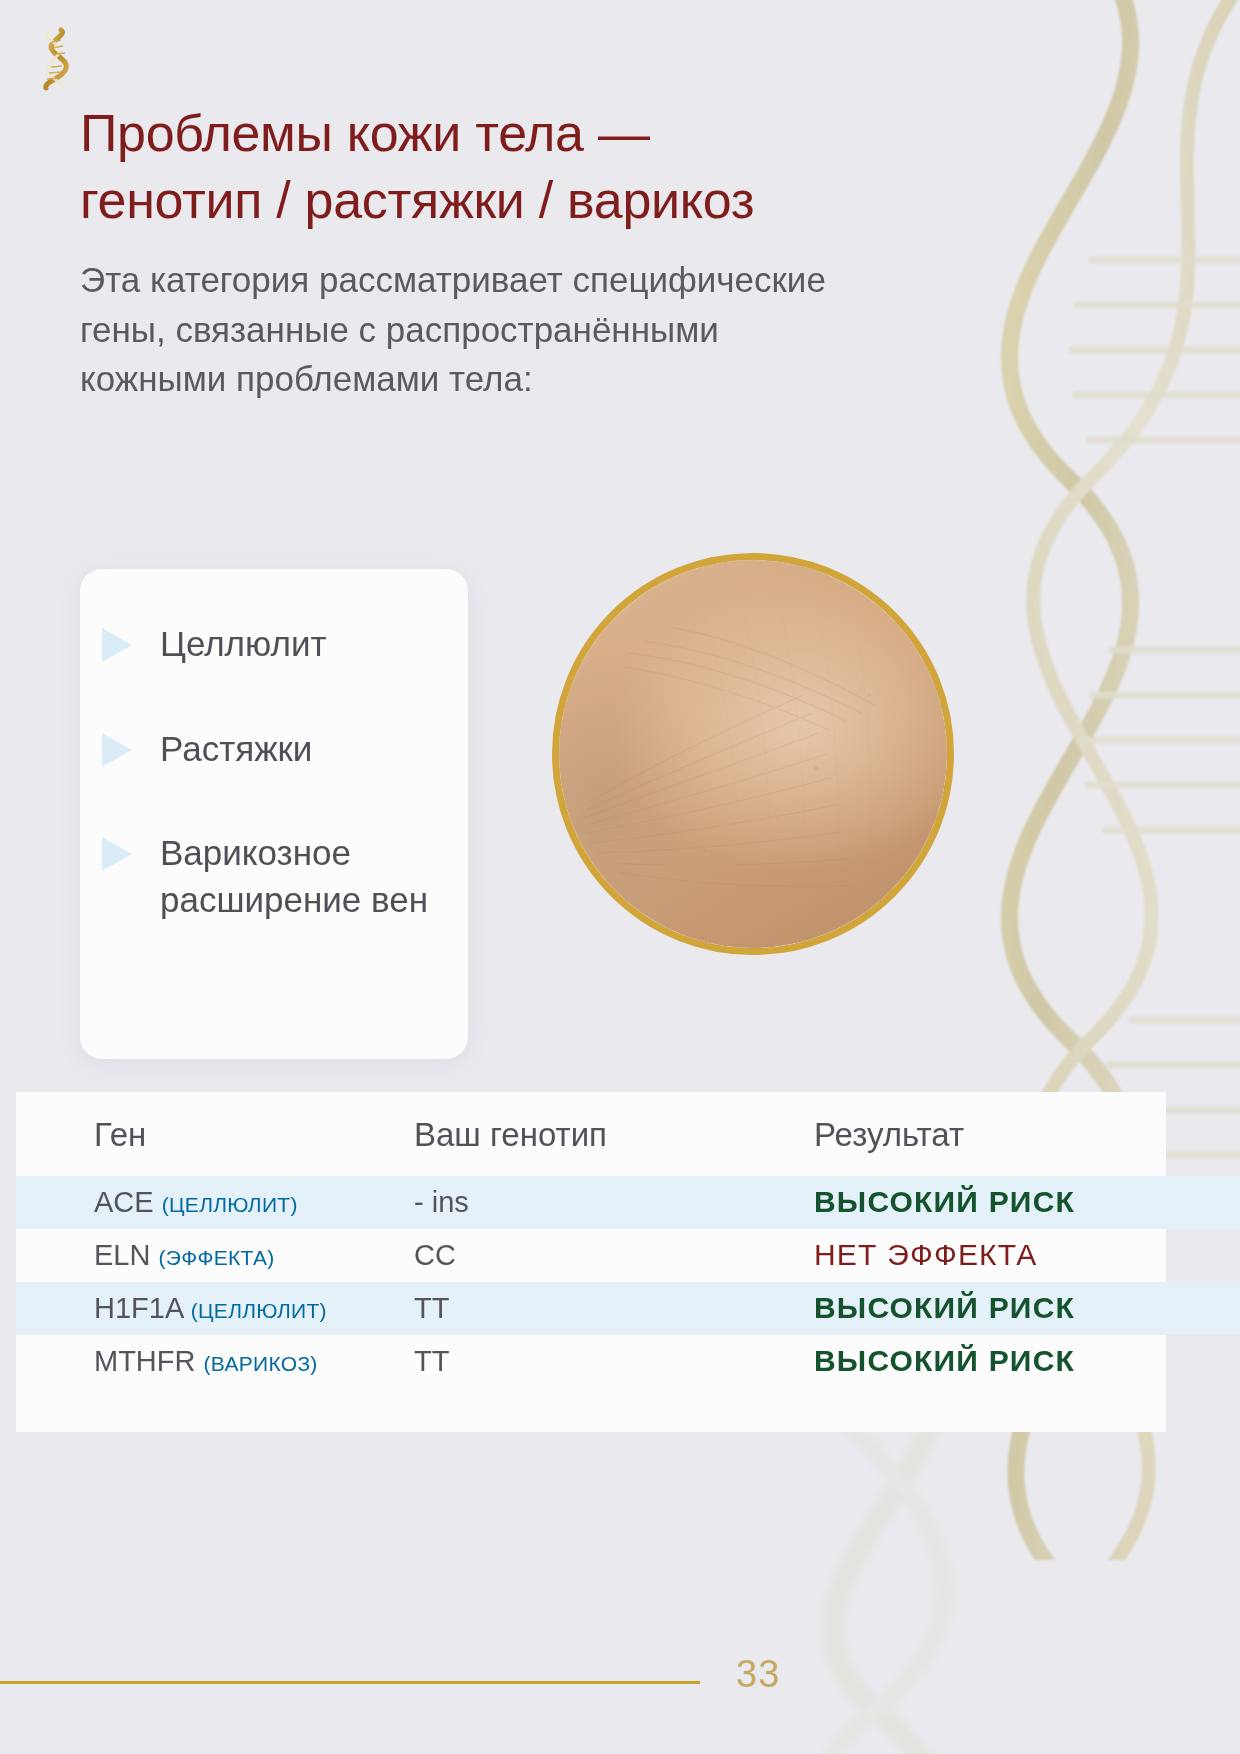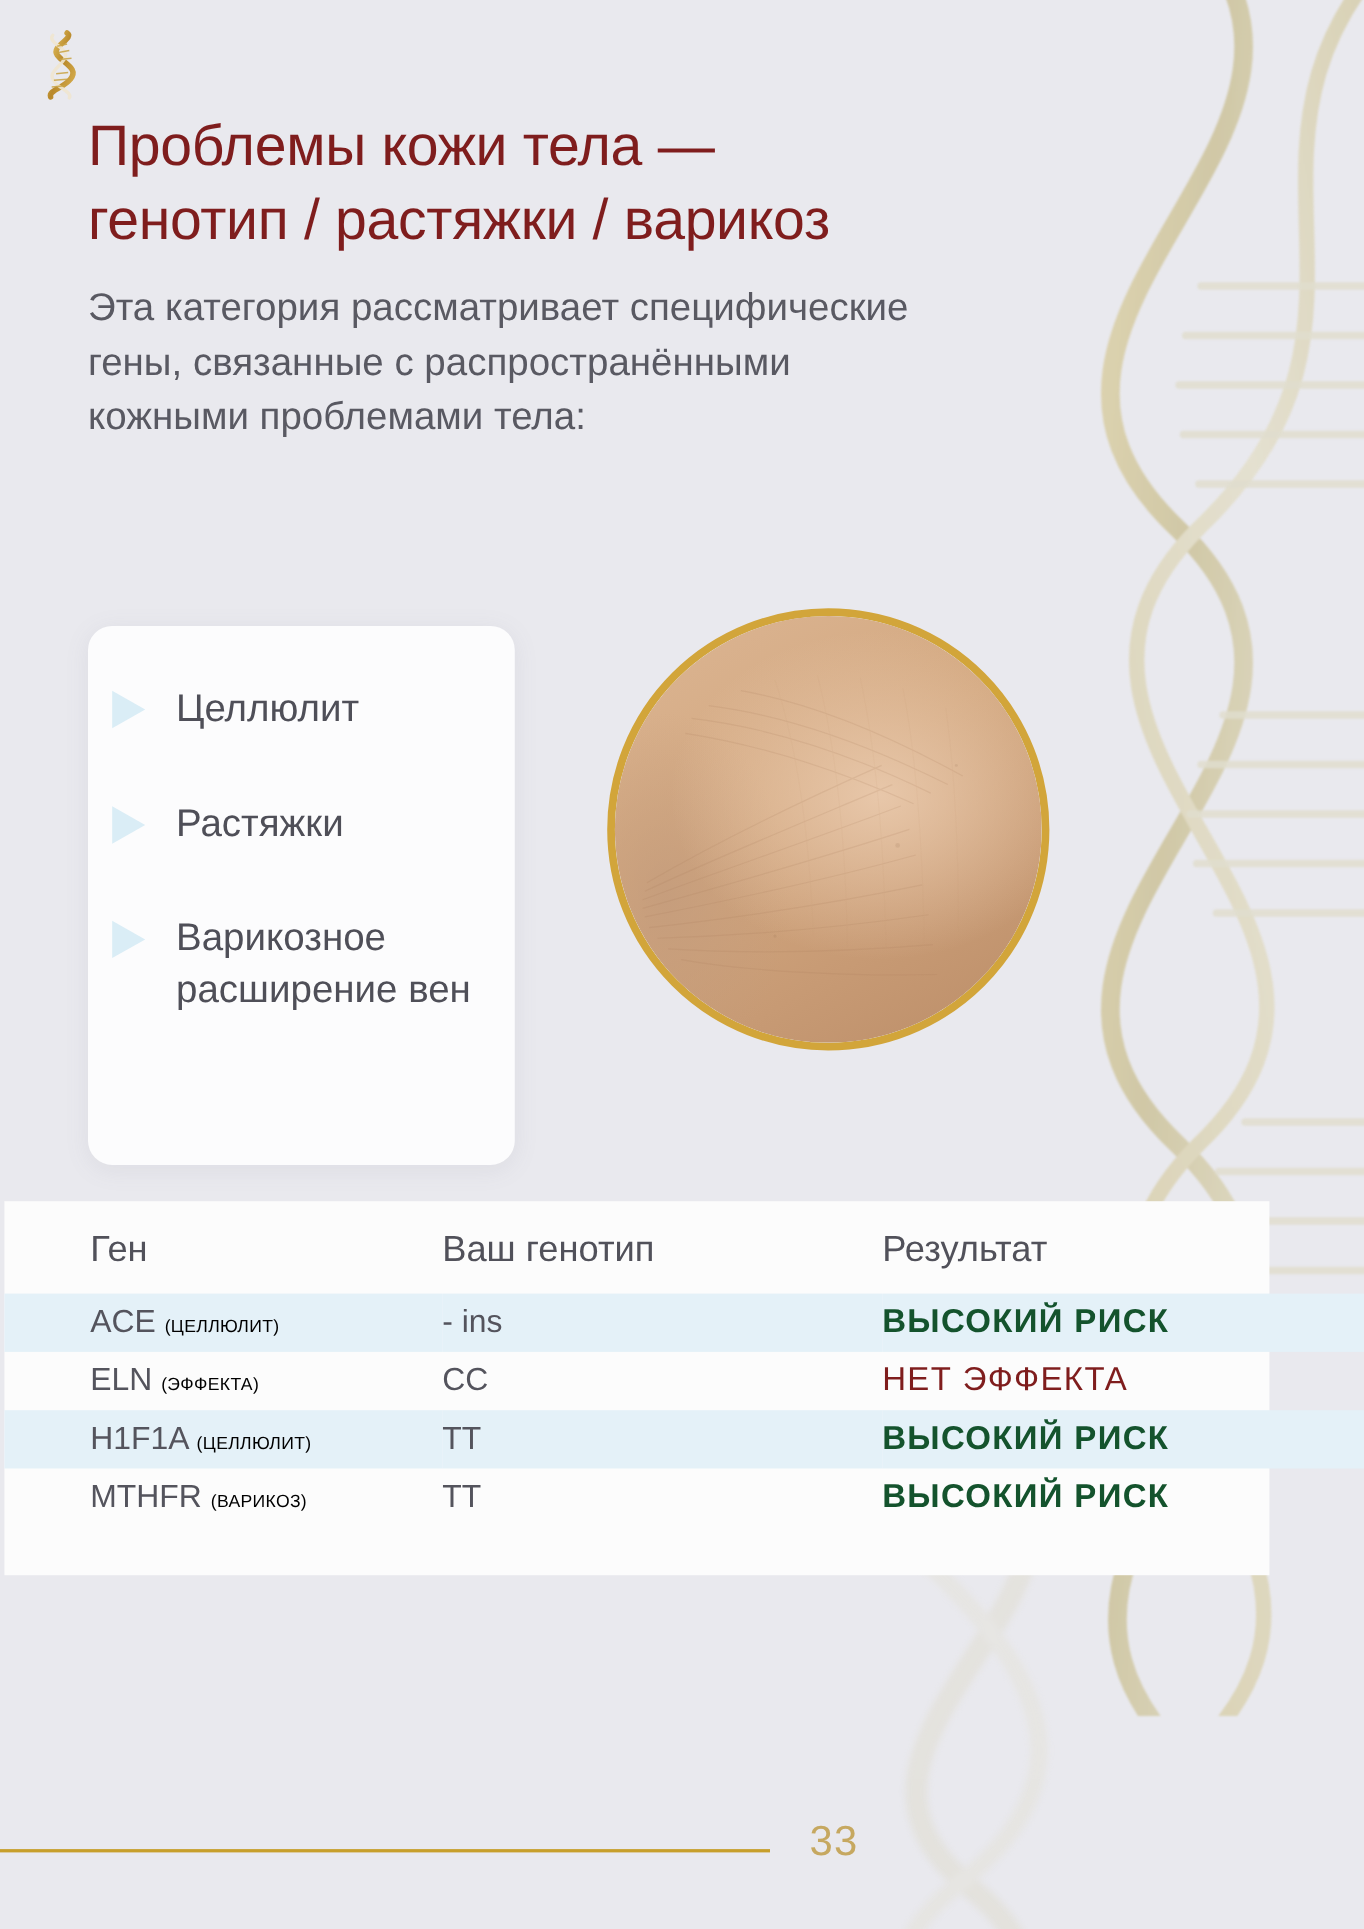--- a/index.html
+++ b/index.html
@@ -137,21 +137,21 @@
   .photo-lines {
     position: absolute;
     inset: 0;
     border-radius: 50%;
     opacity: 0.30;
   }
 
   
   .table-band {
     position: absolute;
-    left: 4px;
+    left: 16px;
     top: 1092px;
     width: 1150px;
     background: #fcfcfc;
     padding-bottom: 44px;
   }
   table.results {
     width: 1240px;
     border-collapse: collapse;
     table-layout: fixed;
   }
@@ -169,22 +169,22 @@
   table.results td {
     font-size: 29px;
     color: #54545d;
     padding: 9px 0 10px 0;
   }
   .col-gene   { width: 320px; padding-left: 78px !important; }
   .col-geno   { width: 400px; }
   .col-result { width: 442px; }
   tr.alt td { background: #e4f1f8; }
   .sub {
-    font-size: 16px;
-    color: #000000;
+    font-size: 21px;
+    color: #0369a1;
     letter-spacing: 0.3px;
     text-align: right;
   }
   .res {
     font-size: 30px;
     letter-spacing: 1.2px;
   }
   .res-high { color: #14532d; font-weight: bold; }
   .res-none { color: #7f1d1d; }
 

